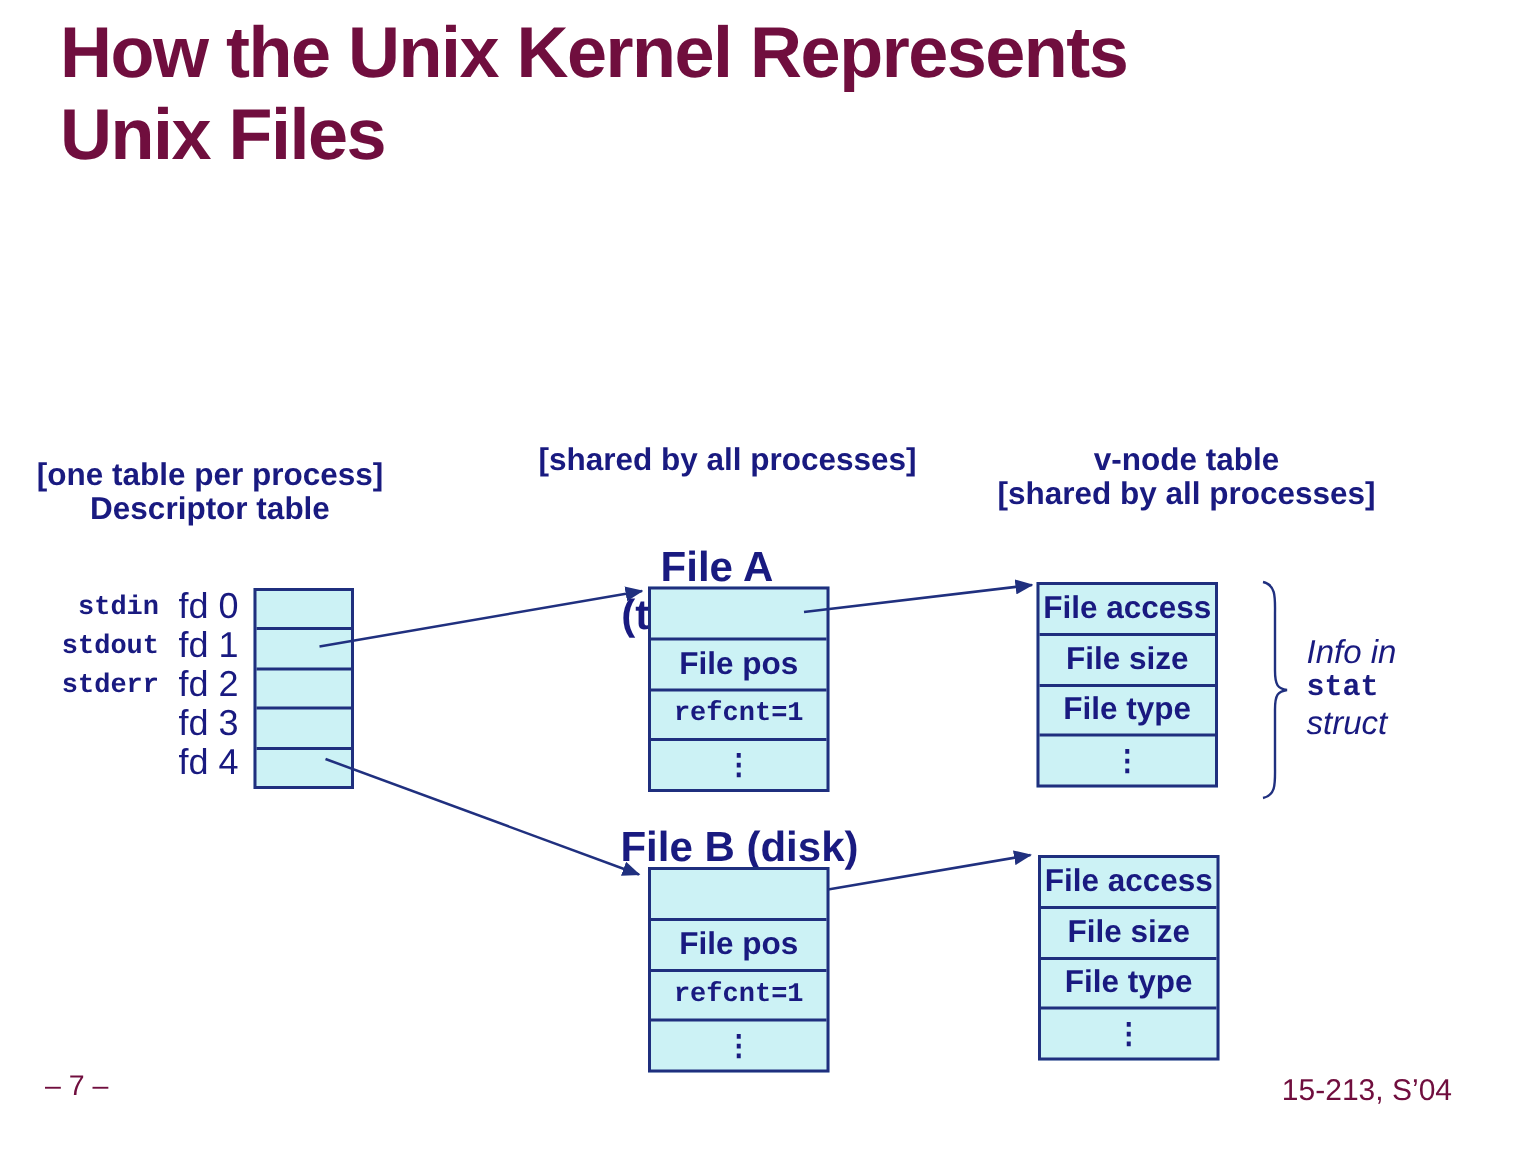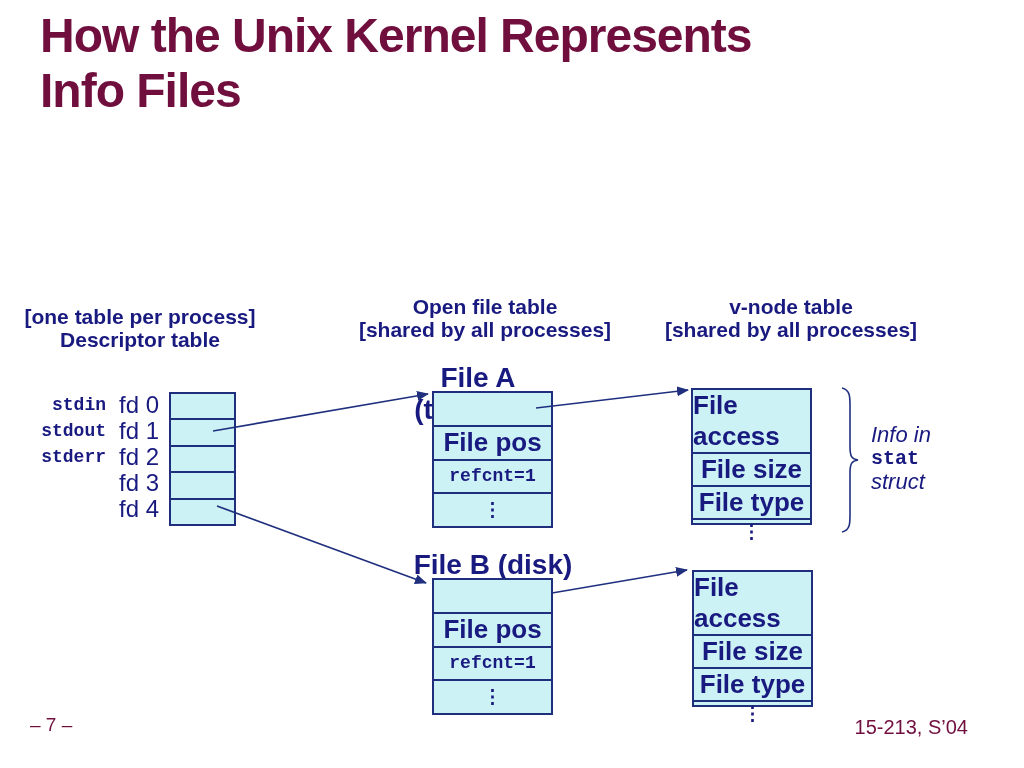--- a/index.html
+++ b/index.html
@@ -64,21 +64,21 @@
   .desc-table .cell:first-child{border-top:none;}
 
   .box-table{
     position:absolute;width:117px;height:133px;
     border:2px solid var(--border-navy);background:var(--fill);
     display:flex;flex-direction:column;
   }
   .box-table .cell{
     flex:1;border-top:2px solid var(--border-navy);
     display:flex;align-items:center;justify-content:center;
-    color:var(--navy);font-size:26px;font-weight:bold;
+    color:var(--navy);font-size:21px;font-weight:bold;
   }
   .box-table .cell:first-child{border-top:none;}
   .box-table .cell.mono{font-size:18px;}
   .box-table .cell.dots{font-size:19px;letter-spacing:0;font-weight:bold;}
 
   .tbl-filea{left:432px;top:391px;}
   .tbl-fileb{left:432px;top:578px;}
   .tbl-vnodea{left:691px;top:388px;}
   .tbl-vnodeb{left:692px;top:570px;}
 
@@ -99,30 +99,29 @@
   svg.overlay .brace{stroke:var(--arrow);stroke-width:1.6;fill:none;}
   svg.overlay .head{fill:var(--arrow);}
 </style>
 </head>
 <body>
 
 <div class="slide">
 
   <div class="title">
     <div>How the Unix Kernel Represents</div>
-    <div>Info Files</div>
+    <div>Unix Files</div>
   </div>
 
 
   <div class="col-header hdr-desc">
     <div>[one table per process]</div>
     <div>Descriptor table</div>
   </div>
   <div class="col-header hdr-oft">
-    <div>Open file table</div>
     <div>[shared by all processes]</div>
   </div>
   <div class="col-header hdr-vnode">
     <div>v-node table</div>
     <div>[shared by all processes]</div>
   </div>
 
   <div class="std-labels mono">
     <div class="row">stdin</div>
     <div class="row">stdout</div>

